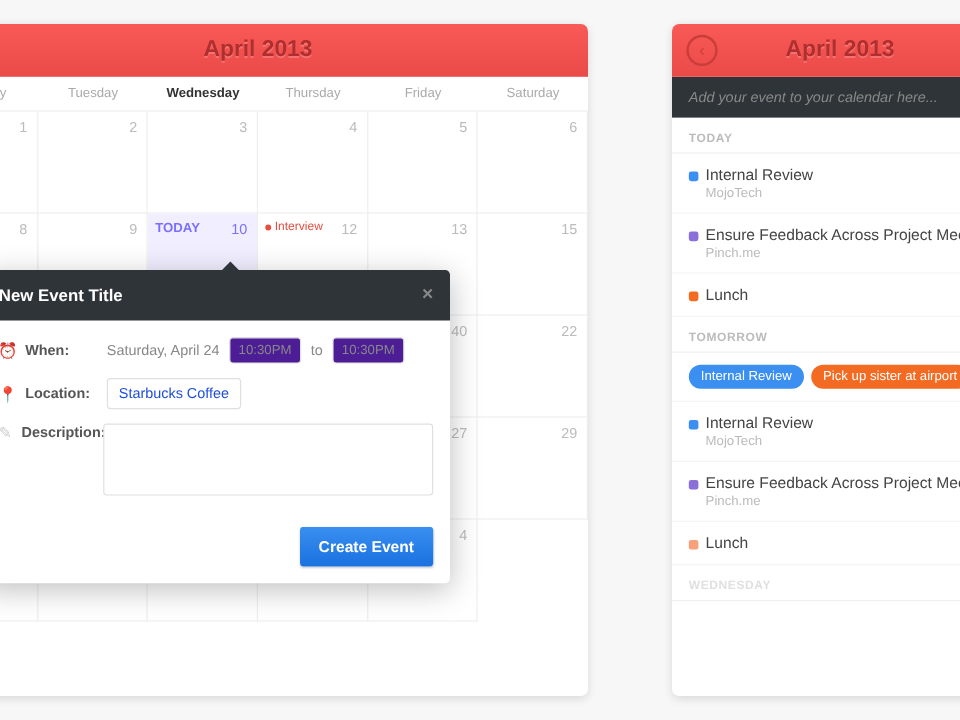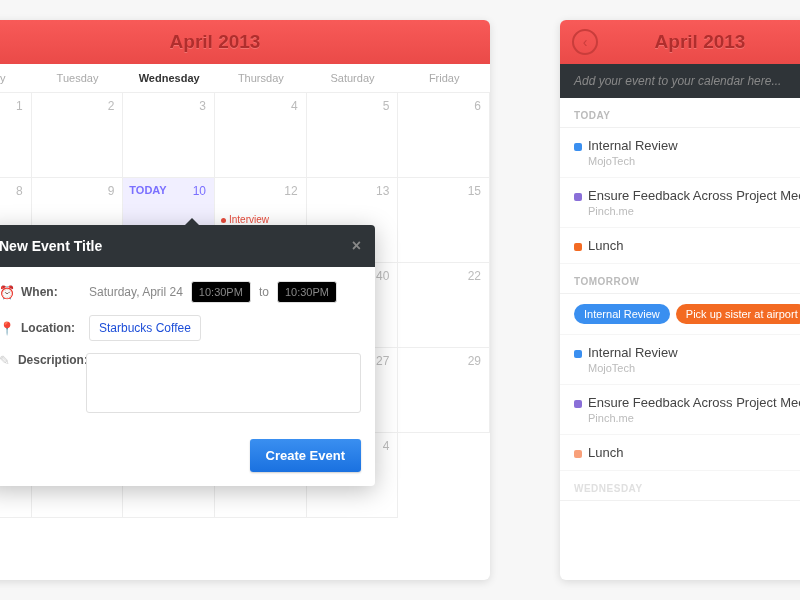--- a/index.html
+++ b/index.html
@@ -10,39 +10,39 @@
 .hdr{background:linear-gradient(#f85a58,#ea4a48);color:#b02e2d;font-weight:700;font-size:19px;height:44px;display:flex;align-items:center;justify-content:center;text-shadow:0 1px 0 rgba(255,255,255,.2)}
 .days{display:grid;grid-template-columns:repeat(6,1fr);border-bottom:1px solid #eee}
 .dayh{font-size:11px;color:#aaa;text-align:center;padding:8px 0}
 .dayh.today{color:#333;font-weight:600}
 .grid{display:grid;grid-template-columns:repeat(6,1fr);grid-auto-rows:85px}
 .cell{border-right:1px solid #eee;border-bottom:1px solid #eee;padding:6px;position:relative;font-size:11px}
 .cell .n{position:absolute;top:6px;right:8px;color:#bbb;font-size:12px}
 .cell.todaycell{background:#f1efff}
 .cell.todaycell .tlabel{color:#7a6fff;font-weight:700;font-size:11px}
 .cell.todaycell .n{color:#7a6fff}
-.ev{font-size:10px;margin-top:30px;white-space:nowrap;overflow:hidden;text-overflow:ellipsis}
+.ev{font-size:10px;white-space:nowrap;overflow:hidden;text-overflow:ellipsis}
 .ev.teal{color:#1abc9c;font-weight:600}
 .ev.red{color:#e74c3c}
 .dot{display:inline-block;width:5px;height:5px;border-radius:50%;margin-right:3px;vertical-align:middle}
 .dot.red{background:#e74c3c}
 .dot.teal{border:2px solid #1abc9c;background:#fff;border-radius:50%;width:8px;height:8px}
 .dot.teal::after{content:"";display:block;width:3px;height:3px;background:#1abc9c;border-radius:50%;margin:1px auto}
 .create{position:absolute;left:0;top:250px;width:75px;height:80px;background:#fafafa;border:1px solid #e5e5e5;color:#aaa;font-size:11px;font-style:italic;display:flex;flex-direction:column;align-items:center;justify-content:center;gap:4px}
 
 .pop{position:absolute;left:45px;top:205px;width:390px;background:#fff;border-radius:4px;box-shadow:0 5px 25px rgba(0,0,0,.25);z-index:10}
 .pophead{background:#2f3438;color:#fff;padding:12px 14px;font-size:14px;font-weight:600;display:flex;justify-content:space-between;align-items:center;border-radius:4px 4px 0 0}
 .pophead .x{color:#888;cursor:pointer;font-size:16px}
 .pop::before{content:"";position:absolute;top:-7px;left:200px;border:7px solid transparent;border-bottom-color:#2f3438;border-top:none}
 .popbody{padding:14px}
 .row{display:flex;align-items:center;gap:8px;margin-bottom:12px;font-size:12px;color:#888}
 .row .ic{width:14px;color:#ccc;font-size:13px}
 .row .lbl{color:#555;font-weight:600;min-width:60px}
 .row .val{color:#888}
-.tbox{border:1px solid #e0e0e0;border-radius:3px;padding:4px 7px;font-size:11px;color:#888;background:#000000}
+.tbox{border:1px solid #e0e0e0;border-radius:3px;padding:4px 7px;font-size:11px;color:#888;background:#4c1d95}
 .loc{border:1px solid #e0e0e0;border-radius:3px;padding:5px 9px;font-size:12px;color:#1d4ed8}
 .desc{width:100%;height:60px;border:1px solid #e0e0e0;border-radius:3px;resize:none;font-size:12px;padding:6px}
 .btn{background:linear-gradient(#3a8ff0,#1a71e0);color:#fff;border:none;border-radius:3px;padding:9px 16px;font-size:13px;font-weight:600;float:right;cursor:pointer;box-shadow:0 1px 2px rgba(0,0,0,.2)}
 .popfoot{padding:0 14px 14px;overflow:hidden}
 
 
 .list{left:560px;top:20px;width:280px;height:560px}
 .lhdr{background:linear-gradient(#f85a58,#ea4a48);height:44px;display:flex;align-items:center;position:relative}
 .back{width:26px;height:26px;border:2px solid #c93d3b;border-radius:50%;margin-left:12px;display:flex;align-items:center;justify-content:center;color:#c93d3b;font-size:14px;cursor:pointer}
 .ltitle{position:absolute;left:50%;transform:translateX(-50%);color:#b02e2d;font-weight:700;font-size:19px;text-shadow:0 1px 0 rgba(255,255,255,.2)}
@@ -61,22 +61,22 @@
 </head>
 <body>
 
 <div class="card cal">
   <div class="hdr">April 2013</div>
   <div class="days" id="dayheaders">
       <div class="dayh">Monday</div>
       <div class="dayh">Tuesday</div>
       <div class="dayh today">Wednesday</div>
       <div class="dayh">Thursday</div>
+      <div class="dayh">Friday</div>
       <div class="dayh">Saturday</div>
-      <div class="dayh">Friday</div>
     </div>
   <div class="grid" id="calgrid">
       <div class="cell">
         <span class="n">1</span>
       </div>
       <div class="cell">
         <span class="n">2</span>
       </div>
       <div class="cell">
         <span class="n">3</span>

